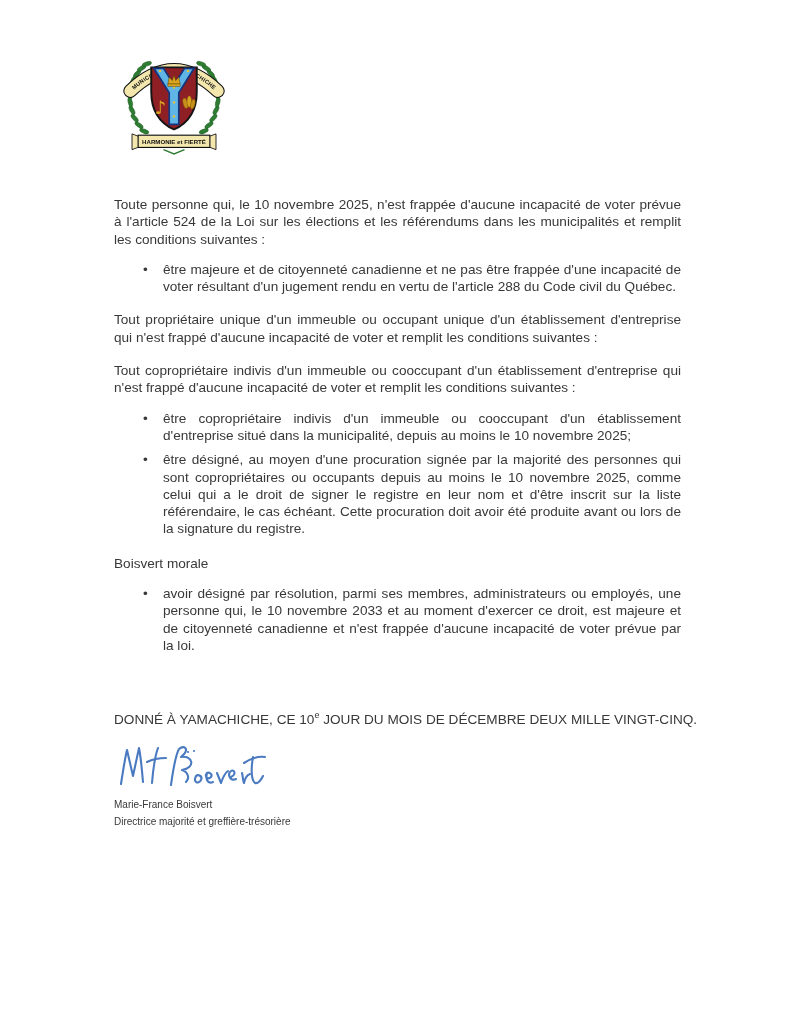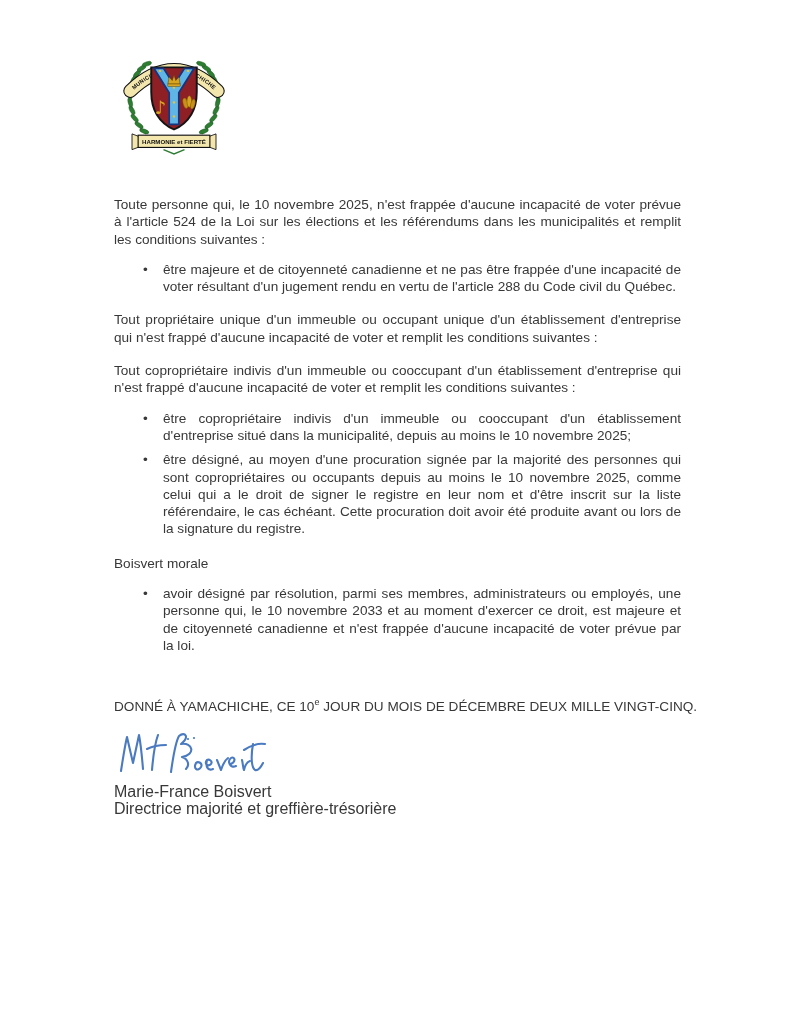--- a/index.html
+++ b/index.html
@@ -48,28 +48,28 @@
     top: 0;
   }
   p.plain {
     font-size: 13.6px;
     line-height: 17.3px;
     margin: 17px 0 0 0;
   }
   p.closing {
     font-size: 13.6px;
     line-height: 17.3px;
-    margin: 44px 0 0 0;
+    margin: 57px 0 0 0;
     white-space: nowrap;
   }
   p.closing sup { font-size: 9px; vertical-align: super; line-height: 0; }
   .signature-block { margin-top: 14px; }
   .signature-svg { display: block; width: 150px; height: 52px; margin-left: 2px; }
   .sig-name, .sig-title {
-    font-size: 16px;
+    font-size: 10px;
     line-height: 17.3px;
   }
   .sig-name { margin-top: 1px; }
 </style>
 </head>
 <body>
 
 <div class="page">
 
   <div class="logo">

